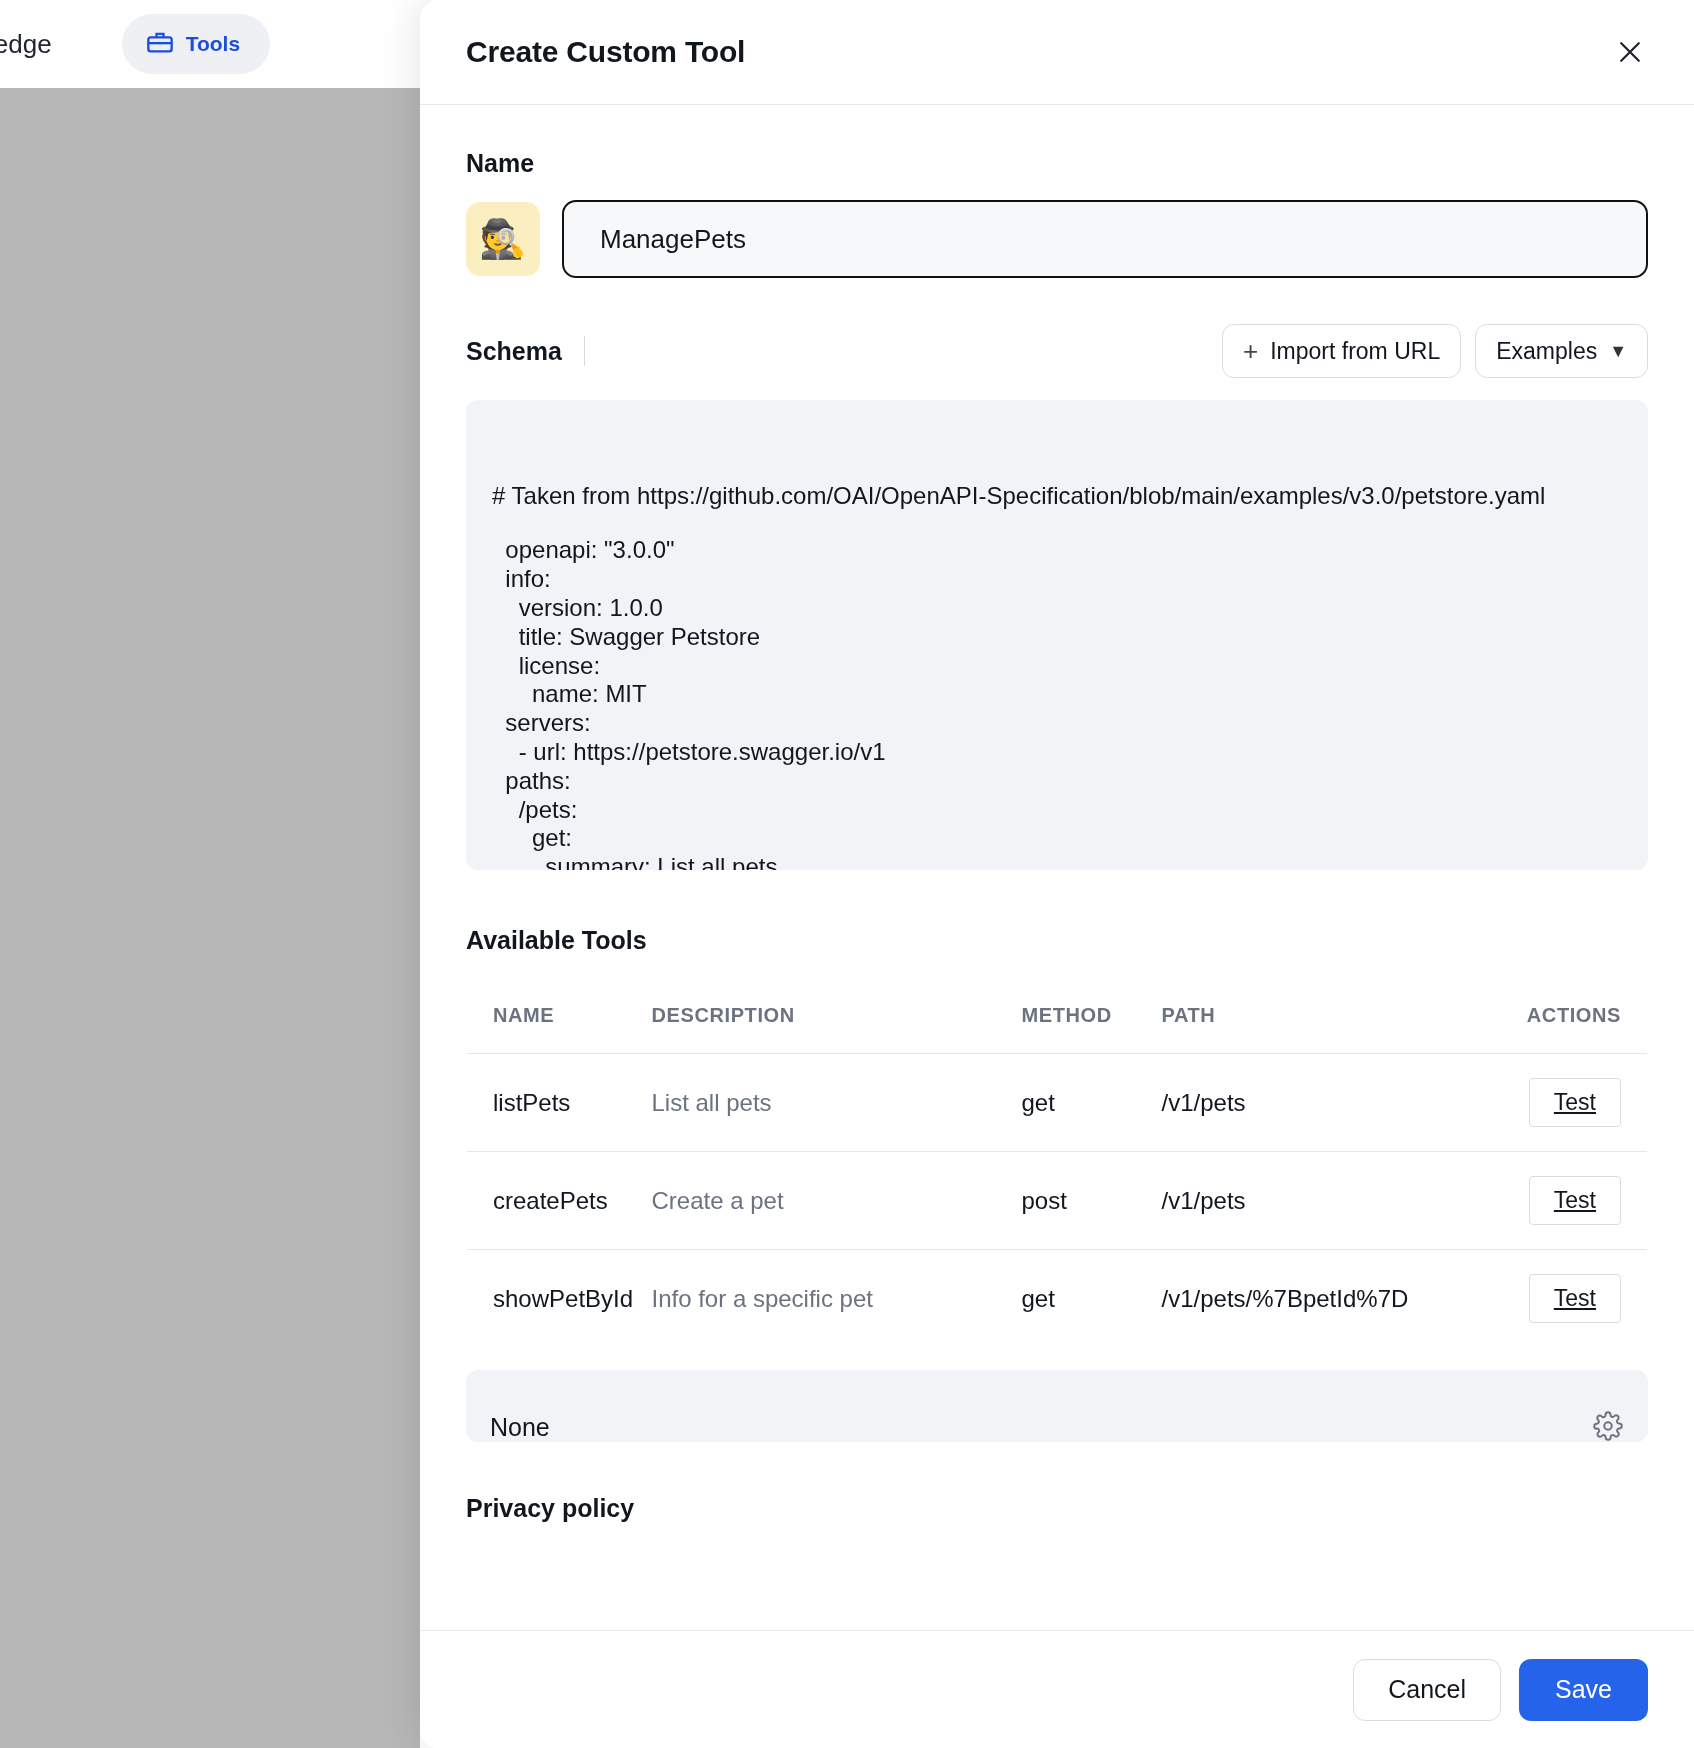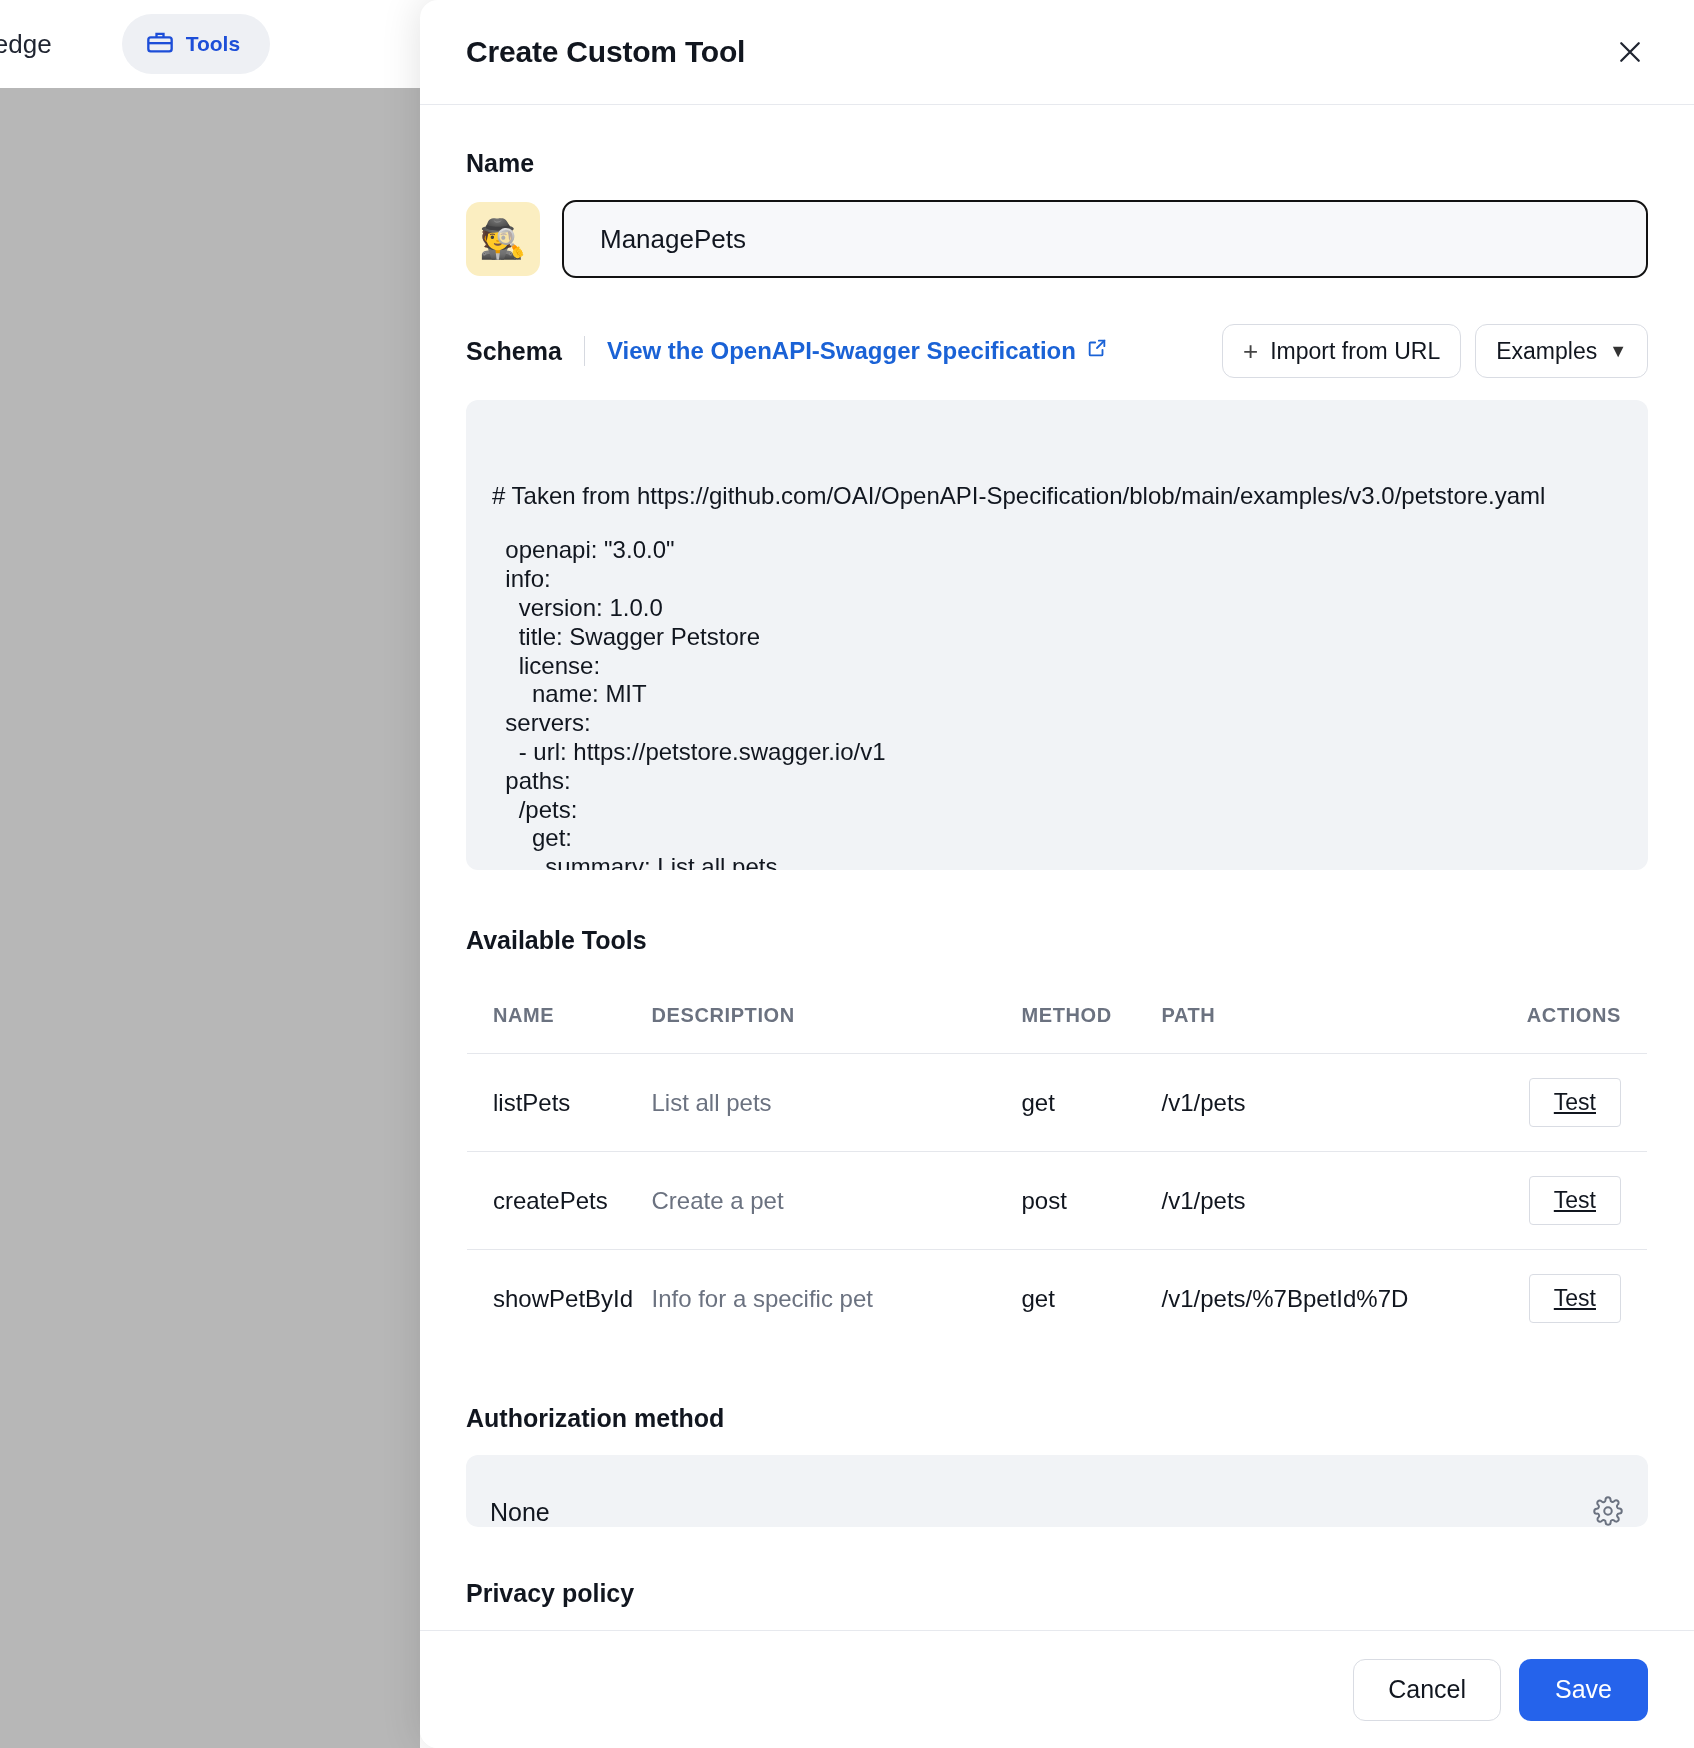--- a/index.html
+++ b/index.html
@@ -354,30 +354,20 @@
 
     <div id="name-label" class="section-label">Name</div>
     <div id="name-row">
       <div id="tool-avatar">🕵️</div>
       <input id="name-input" type="text" value="ManagePets" style="">
     </div>
 
     <div id="schema-row">
       <span class="section-label">Schema</span>
       <span id="schema-divider"></span>
-      <span id="schema-link">
-        <span>View the OpenAPI-Swagger Specification</span>
-        <span>
-          <svg width="22" height="22" viewBox="0 0 24 24" fill="none" stroke="#1a62d6" stroke-width="2" stroke-linecap="round">
-            <path d="M14 4h6v6"></path>
-            <path d="M20 4l-8 8"></path>
-            <path d="M18 14v5a1 1 0 0 1-1 1H5a1 1 0 0 1-1-1V7a1 1 0 0 1 1-1h5"></path>
-          </svg>
-        </span>
-      </span>
       <div id="schema-actions">
         <button class="btn-outline">
           <span class="plus">+</span>
           <span>Import from URL</span>
         </button>
         <button class="btn-outline">
           <span>Examples</span>
           <span class="chev">▼</span>
         </button>
       </div>
@@ -438,21 +428,20 @@
           <td class="col-desc">Info for a specific pet</td>
           <td class="col-method">get</td>
           <td class="col-path">/v1/pets/%7BpetId%7D</td>
           <td class="col-actions">
             <button class="test-btn">Test</button>
           </td>
         </tr>
       </tbody>
     </table>
 
-    <div id="auth-label" class="section-label">Authorization method</div>
     <div id="auth-field">
       <span>None</span>
       <span id="auth-gear">
         <svg width="30" height="30" viewBox="0 0 24 24" fill="none" stroke="#6b7280" stroke-width="1.6">
           <circle cx="12" cy="12" r="3"></circle>
           <path d="M19.4 15a1.6 1.6 0 0 0 .3 1.8l.1.1a2 2 0 1 1-2.8 2.8l-.1-.1a1.6 1.6 0 0 0-1.8-.3 1.6 1.6 0 0 0-1 1.5V21a2 2 0 1 1-4 0v-.1a1.6 1.6 0 0 0-1-1.5 1.6 1.6 0 0 0-1.8.3l-.1.1a2 2 0 1 1-2.8-2.8l.1-.1a1.6 1.6 0 0 0 .3-1.8 1.6 1.6 0 0 0-1.5-1H3a2 2 0 1 1 0-4h.1a1.6 1.6 0 0 0 1.5-1 1.6 1.6 0 0 0-.3-1.8l-.1-.1a2 2 0 1 1 2.8-2.8l.1.1a1.6 1.6 0 0 0 1.8.3H9a1.6 1.6 0 0 0 1-1.5V3a2 2 0 1 1 4 0v.1a1.6 1.6 0 0 0 1 1.5 1.6 1.6 0 0 0 1.8-.3l.1-.1a2 2 0 1 1 2.8 2.8l-.1.1a1.6 1.6 0 0 0-.3 1.8V9a1.6 1.6 0 0 0 1.5 1H21a2 2 0 1 1 0 4h-.1a1.6 1.6 0 0 0-1.5 1z"></path>
         </svg>
       </span>
     </div>
 

